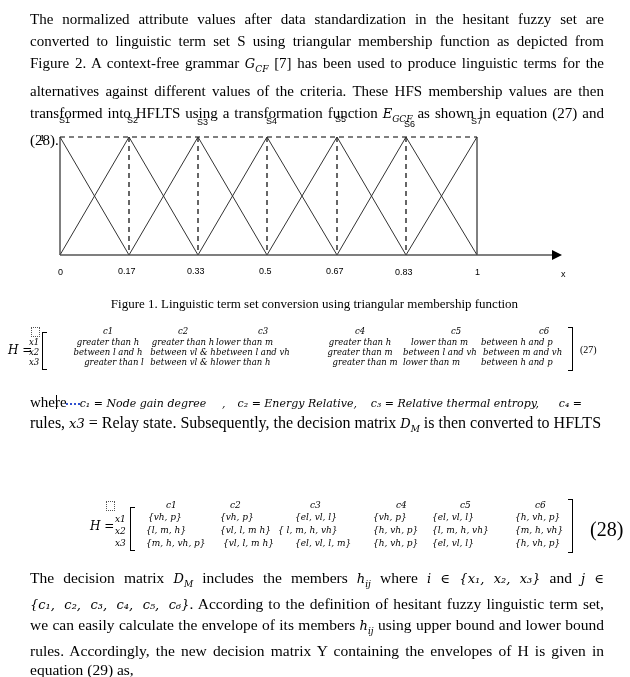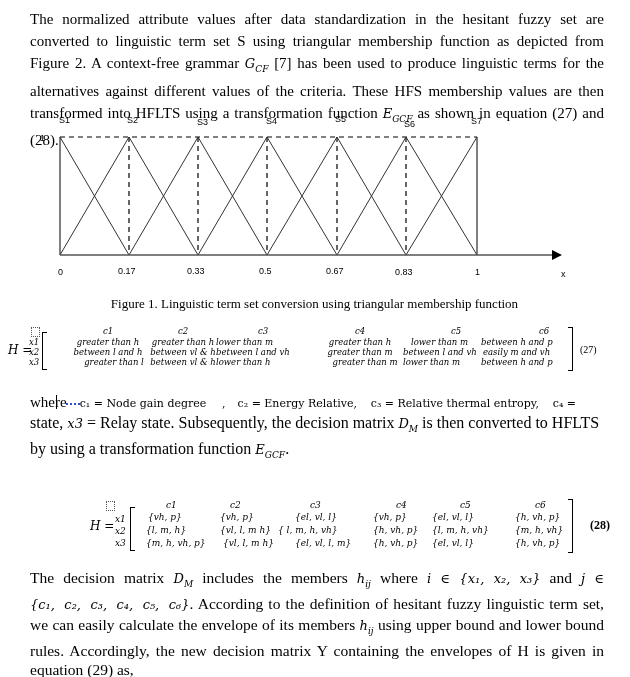--- a/index.html
+++ b/index.html
@@ -1,21 +1,21 @@
 <!DOCTYPE html>
 <html><head>
 <meta charset="utf-8">
 <style>
   html, body { margin:0; padding:0; background:#ffffff; }
   body { width:630px; height:677px; position:relative; overflow:hidden; color:#000;
          font-family:"Liberation Serif", serif; }
   .para { position:absolute; left:30px; width:574px; font-size:15px; line-height:22px;
           text-align:justify; }
   .para i, .mi { font-family:"DejaVu Serif", serif; font-style:italic; font-size:13px; }
-  .mono { font-family:"DejaVu Serif", serif; font-size:11px; }
+  .mono { font-family:"DejaVu Serif", serif; font-style:italic; font-size:11px; }
   sub { font-size:9px; }
   .figure { position:absolute; left:30px; top:110px; width:580px; height:180px; }
   .caption { position:absolute; left:0; width:629px; top:296px; text-align:center; font-size:13px; }
   .fig-label { position:absolute; font-family:Liberation Sans, sans-serif; font-size:9px; }
   
   .m27 { position:absolute; left:28px; top:326px; width:580px; height:46px; font-family:"DejaVu Serif", serif; font-style:italic; font-size:8.5px; }
   .m27 .cell { position:absolute; text-align:center; white-space:nowrap; }
   .m28 { position:absolute; left:90px; top:498px; width:530px; height:60px; font-family:"DejaVu Serif", serif; font-style:italic; font-size:9px; }
   .m28 .cell { position:absolute; white-space:nowrap; }
   .bracket-l { position:absolute; border:1px solid #000; border-right:none; width:4px; }
@@ -109,39 +109,36 @@
   <div class="cell" style="left:282px; top:21px; width:100px;">greater than m</div>
   <div class="cell" style="left:287px; top:31px; width:100px;">greater than m</div>
 
   <div class="cell" style="left:398px; top:0; width:60px;">c5</div>
   <div class="cell" style="left:383px; top:11px; width:90px; text-align:left;">lower than m</div>
   <div class="cell" style="left:375px; top:21px; width:90px; text-align:left;">between l and vh</div>
   <div class="cell" style="left:375px; top:31px; width:90px; text-align:left;">lower than m</div>
 
   <div class="cell" style="left:486px; top:0; width:60px;">c6</div>
   <div class="cell" style="left:453px; top:11px; width:100px; text-align:left;">between h and p</div>
-  <div class="cell" style="left:455px; top:21px; width:100px; text-align:left;">easily m and vh</div>
+  <div class="cell" style="left:455px; top:21px; width:100px; text-align:left;">between m and vh</div>
   <div class="cell" style="left:453px; top:31px; width:100px; text-align:left;">between h and p</div>
 
   <div class="bracket-r" style="left:540px; top:1px; height:42px;"></div>
   <div class="eqno" style="left:552px; top:18px; font-size:10px;">(27)</div>
 </div>
 
 <div class="para" style="top:393px; line-height:19px;">
   <div style="white-space:nowrap;">
     <span>where</span><span class="cursor" style="margin-left:-11px;"></span><span style="margin-left:10px;"></span><span class="squiggle"></span><span class="mono">c₁ = Node gain degree</span>
     <span class="mono" style="margin:0 12px;">,</span><span class="mono">c₂ = Energy Relative,</span>
     <span class="mono" style="margin-left:10px;">c₃ = Relative thermal entropy,</span>
-    <span class="mono" style="margin-left:10px;">c₄ =</span>
+    <span class="mono" style="margin-left:16px;">c₄ =</span>
   </div>
   <div style="white-space:nowrap; font-size:16px;">
-    <span>state, </span><i>x3</i><span> = Relay state. Subsequently, the decision matrix </span><i><span>D</span><sub>M</sub></i><span> is then converted to HFLTS</span>
-  </div>
-  <div style="white-space:nowrap; font-size:16px;">
-    <span>by using a transformation function </span><i><span>E</span><sub>GCF</sub></i><span>.</span>
+    <span>rules, </span><i>x3</i><span> = Relay state. Subsequently, the decision matrix </span><i><span>D</span><sub>M</sub></i><span> is then converted to HFLTS</span>
   </div>
 </div>
 
 <div class="m28">
   <div class="placeholder-box" style="left:16px; top:3px;"></div>
   <div class="cell" style="left:0; top:21px; font-size:12px;">H =</div>
   <div class="cell" style="left:25px; top:16px;">x1</div>
   <div class="cell" style="left:25px; top:28px;">x2</div>
   <div class="cell" style="left:25px; top:40px;">x3</div>
   <div class="bracket-l" style="left:40px; top:9px; height:42px;"></div>
@@ -170,18 +167,18 @@
   <div class="cell" style="left:342px; top:14px;">{el, vl, l}</div>
   <div class="cell" style="left:342px; top:27px;">{l, m, h, vh}</div>
   <div class="cell" style="left:342px; top:40px;">{el, vl, l}</div>
 
   <div class="cell" style="left:445px; top:2px;">c6</div>
   <div class="cell" style="left:425px; top:14px;">{h, vh, p}</div>
   <div class="cell" style="left:425px; top:27px;">{m, h, vh}</div>
   <div class="cell" style="left:425px; top:40px;">{h, vh, p}</div>
 
   <div class="bracket-r" style="left:478px; top:1px; height:52px;"></div>
-  <div class="eqno" style="left:500px; top:20px; font-size:12px;font-weight:bold;">(28)</div>
+  <div class="eqno" style="left:500px; top:20px; font-size:20px;">(28)</div>
 </div>
 
 <div class="para" style="top:568px; font-size:15.5px; line-height:19.5px; word-spacing:4px;">
   <span>The decision matrix </span><i><span>D</span><sub>M</sub></i><span> includes the members </span><i><span>h</span><sub>ij</sub></i><span> where </span><i>i ∈ {x₁, x₂, x₃}</i><span> and </span><i>j ∈ {c₁, c₂, c₃, c₄, c₅, c₆}</i><span style="word-spacing:0;">. According to the definition of hesitant fuzzy linguistic term set, we can easily calculate the envelope of its members </span><i><span>h</span><sub>ij</sub></i><span style="word-spacing:0;"> using upper bound and lower bound rules. Accordingly, the new decision matrix Y containing the envelopes of H is given in equation (29) as,</span>
 </div>
 
 </body></html>

